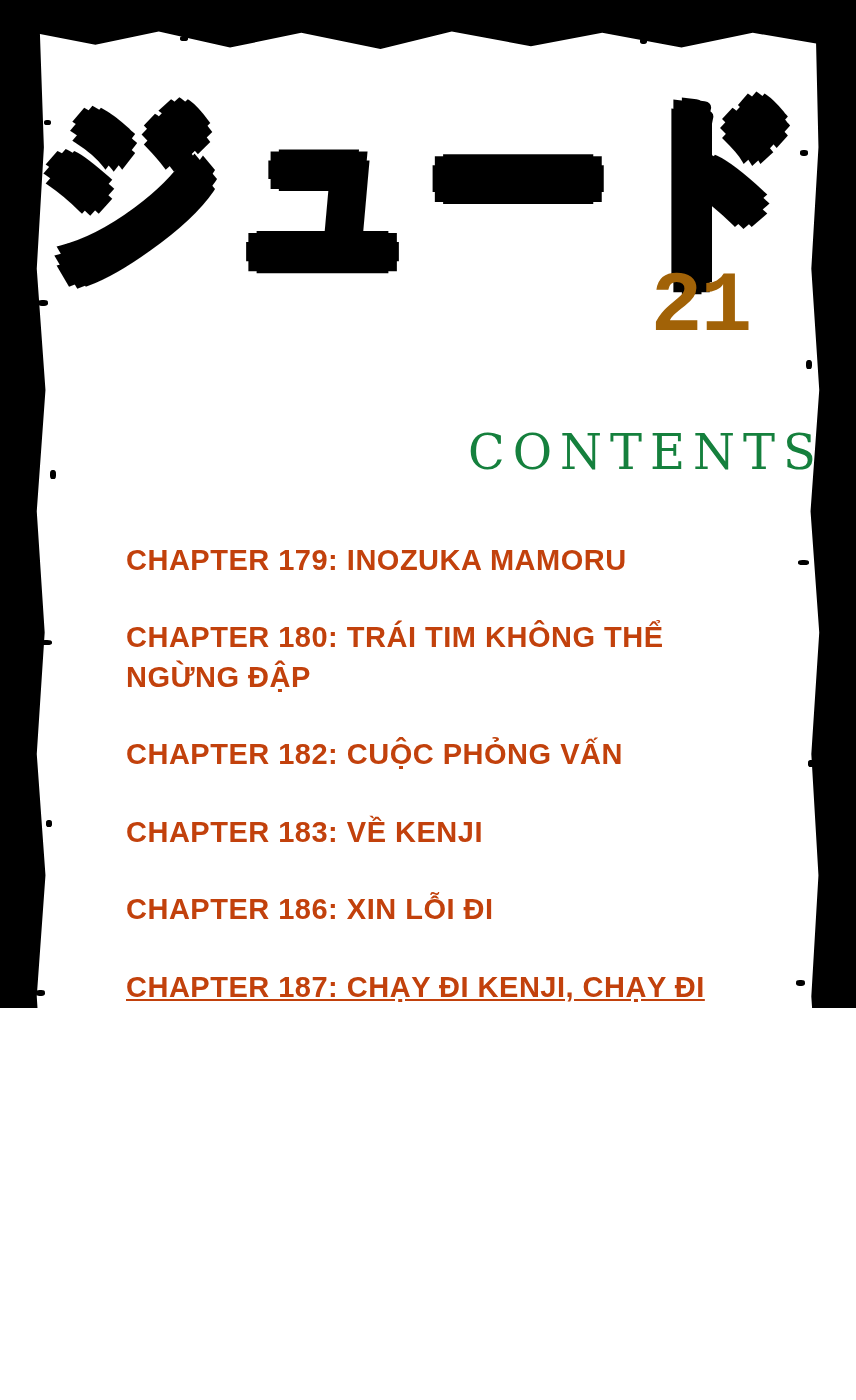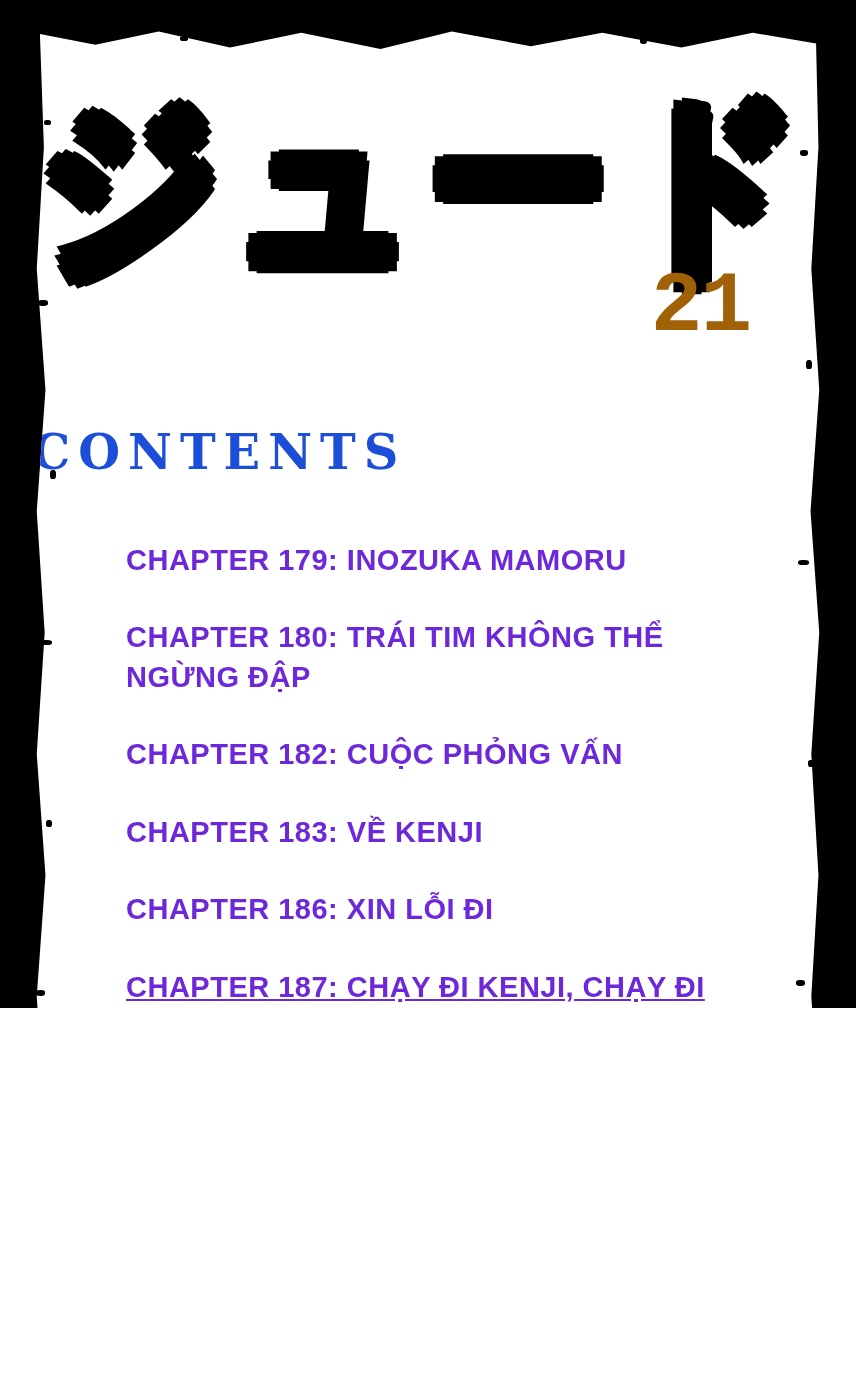--- a/index.html
+++ b/index.html
@@ -87,42 +87,42 @@
     color: #a16207;
     letter-spacing: -2px;
   }
 
   
   #contents-heading {
     position: absolute;
     left: 0;
     top: 398px;
     width: 792px;
-    text-align: left;
+    text-align: right;
     font-family: "DejaVu Serif", serif;
-    font-weight: bold;
+    font-weight: normal;
     font-size: 48px;
     letter-spacing: 8px;
-    color: #1d4ed8;
+    color: #15803d;
   }
 
   
   #chapter-list {
     position: absolute;
     left: 94px;
     top: 515px;
     width: 640px;
   }
   .chapter-item {
     font-family: "Liberation Sans", sans-serif;
     font-weight: bold;
     font-size: 29px;
     line-height: 1.36;
     letter-spacing: 0.5px;
-    color: #6d28d9;
+    color: #c2410c;
     margin-bottom: 38px;
     text-transform: uppercase;
   }
   .chapter-item:last-child { margin-bottom: 0; text-decoration: underline; }
 </style>
 </head>
 <body>
 
 <div id="page">
 

